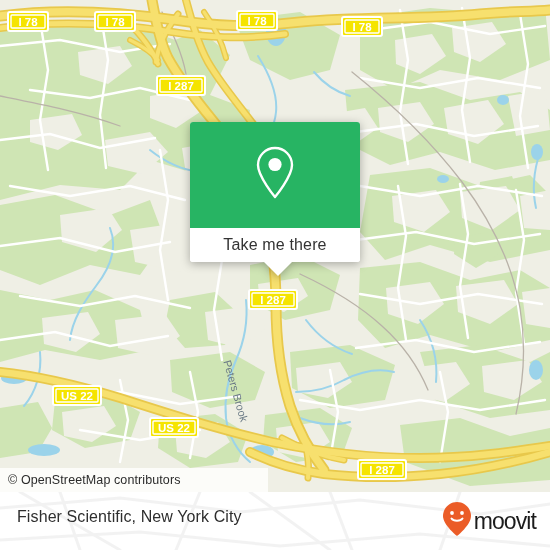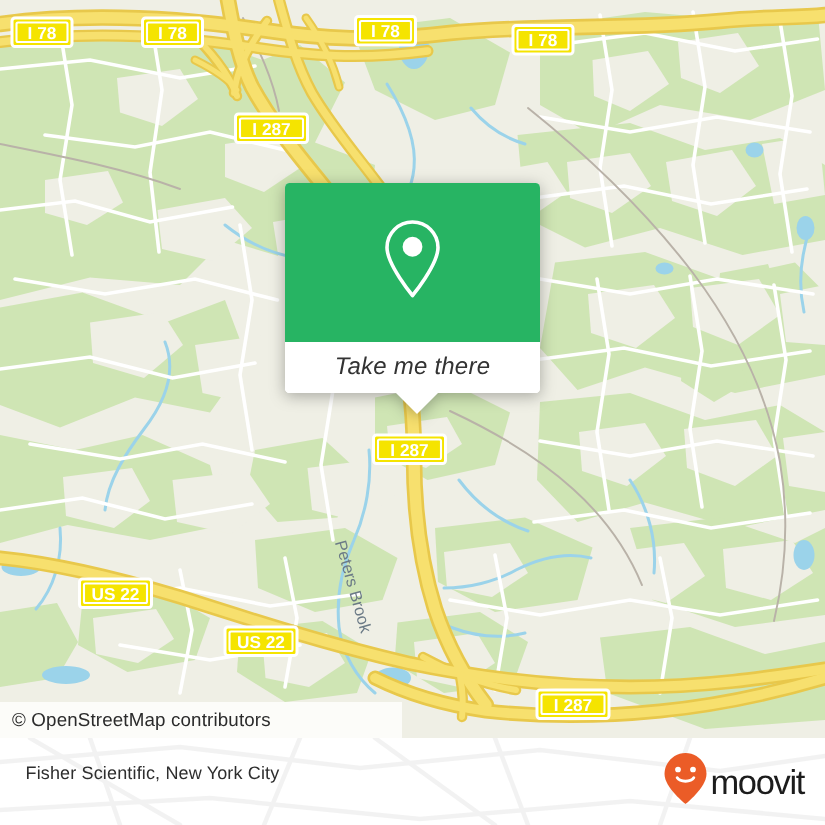--- a/index.html
+++ b/index.html
@@ -26,36 +26,35 @@
   }
 
   
   #bottombar{
     position:absolute;left:0;top:492px;width:550px;height:58px;
     background:#ffffff;overflow:hidden;
   }
   #bottombar .faint{position:absolute;left:0;top:-492px;opacity:0.12;}
   #place-label{
     position:absolute;left:17px;top:508px;
-    font-size:12px;color:#2e2e2e;letter-spacing:0.1px;white-space:nowrap;text-align:right;
+    font-size:16px;color:#2e2e2e;letter-spacing:0.1px;white-space:nowrap;text-align:right;
   }
   #moovit-logo{
     position:absolute;right:14px;top:501px;
     display:flex;align-items:center;gap:2px;
   }
   #moovit-logo .wordmark{
     font-size:23px;color:#1c1c1c;letter-spacing:-0.9px;
     font-weight:400;line-height:1;
   }
 
   
   #callout{
     position:absolute;left:190px;top:122px;width:176px;
     filter:drop-shadow(0 2px 5px rgba(0,0,0,0.30));
-    font-style:italic;
   }
   #callout .card{
     width:170px;border-radius:3px;overflow:hidden;background:#ffffff;
   }
   #callout .green{
     height:106px;background:#27b463;
     display:flex;align-items:center;justify-content:center;
   }
   #callout .label{
     height:34px;background:#ffffff;

